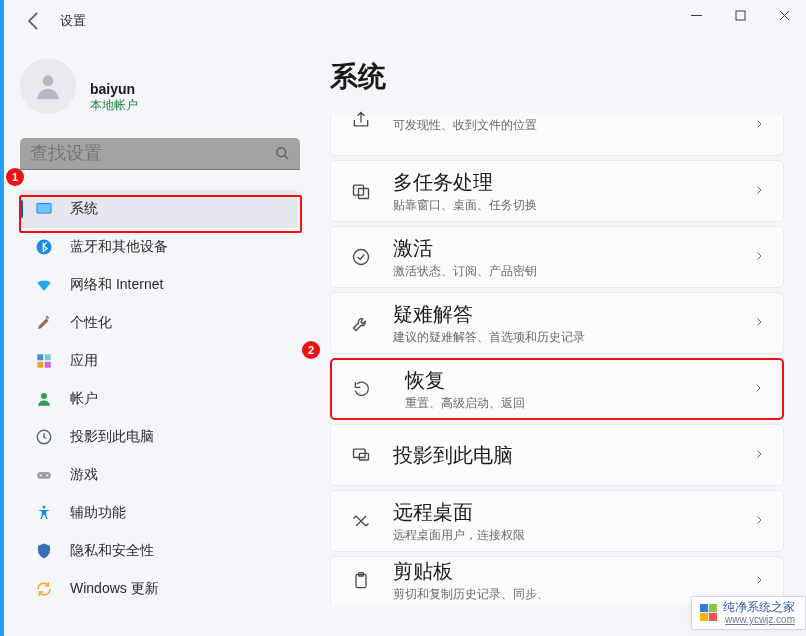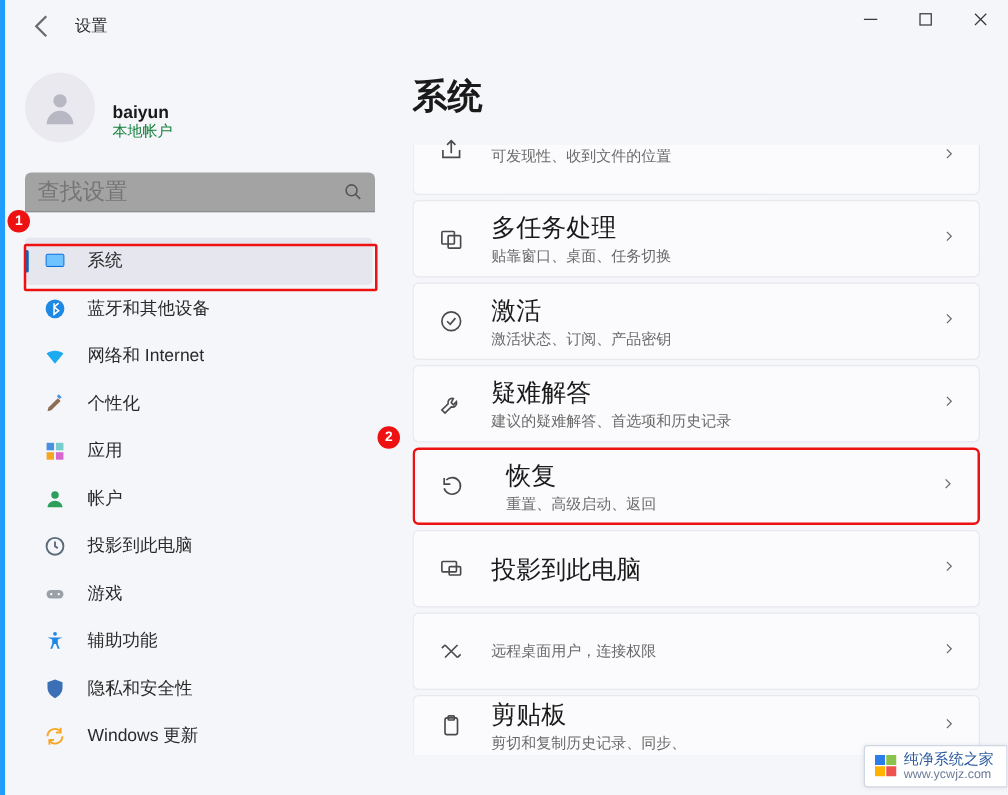--- a/index.html
+++ b/index.html
@@ -42,25 +42,25 @@
   .card.partial-bot { height:48px; border-bottom:none; border-radius:5px 5px 0 0; }
   .cicon { width:24px; height:24px; display:flex; align-items:center; justify-content:center; color:#4a4a4a; margin-right:20px; }
   .cicon svg { width:20px; height:20px; }
   .ctext { display:flex; flex-direction:column; }
   .ctitle { font-size:20px; color:#1a1a1a; }
   .csub { font-size:12px; color:#6a6a6a; margin-top:1px; }
   .chev { position:absolute; right:18px; color:#6a6a6a; }
   .chev svg { width:12px; height:12px; }
   .card.hl { border:2.5px solid #e11;gap:11px; }
 
-  .watermark { position:absolute; right:0; bottom:6px; background:#fff; border:1px solid #cfd6e4; border-radius:3px 0 0 3px; padding:4px 10px 4px 8px; display:flex; align-items:center; gap:6px; font-size:12px; color:#2d5b9e; box-shadow:0 0 4px rgba(0,0,0,.08); }
+  .watermark { position:absolute; right:0; bottom:6px; background:#fff; border:1px solid #cfd6e4; border-radius:3px 0 0 3px; padding:4px 10px 4px 8px; display:flex; align-items:center; gap:6px; font-size:12px; color:#2d5b9e; box-shadow:0 0 4px rgba(0,0,0,.08);text-align:right; }
   .watermark .wlogo { display:grid; grid-template-columns:8px 8px; grid-template-rows:8px 8px; gap:1px; }
   .watermark .wlogo span:nth-child(1){background:#2b7de9;} .watermark .wlogo span:nth-child(2){background:#8bc34a;} .watermark .wlogo span:nth-child(3){background:#ffb300;} .watermark .wlogo span:nth-child(4){background:#ef5350;}
   .watermark .wtxt { line-height:1.1; }
-  .watermark .wtxt small { display:block; font-size:10px; color:#6a7a9a; }
+  .watermark .wtxt small { display:block; font-size:10px; color:#6a7a9a;text-decoration:underline; }
 
   ::-webkit-scrollbar { width:4px; }
   ::-webkit-scrollbar-thumb { background:#c0c0cc; border-radius:2px; }
 </style>
 </head>
 <body>
 
 <div class="left-edge"></div>
 
 <div class="titlebar">
@@ -315,20 +315,21 @@
     </div>
 
     <div class="card">
       <div class="cicon">
           <svg viewBox="0 0 24 24" fill="none" stroke="currentColor" stroke-width="1.6">
             <path d="M6 6l12 12M6 18l12-12"></path>
             <path d="M6 6l-3 3M18 18l3-3"></path>
           </svg>
         </div>
       <div class="ctext">
+        <span class="ctitle">远程桌面</span>
         <span class="csub">远程桌面用户，连接权限</span>
       </div>
       <span class="chev"><svg viewBox="0 0 24 24" fill="none" stroke="currentColor" stroke-width="2">
             <path d="M9 5l7 7-7 7"></path>
           </svg></span>
     </div>
 
     <div class="card partial-bot">
       <div class="cicon">
           <svg viewBox="0 0 24 24" fill="none" stroke="currentColor" stroke-width="1.6">

